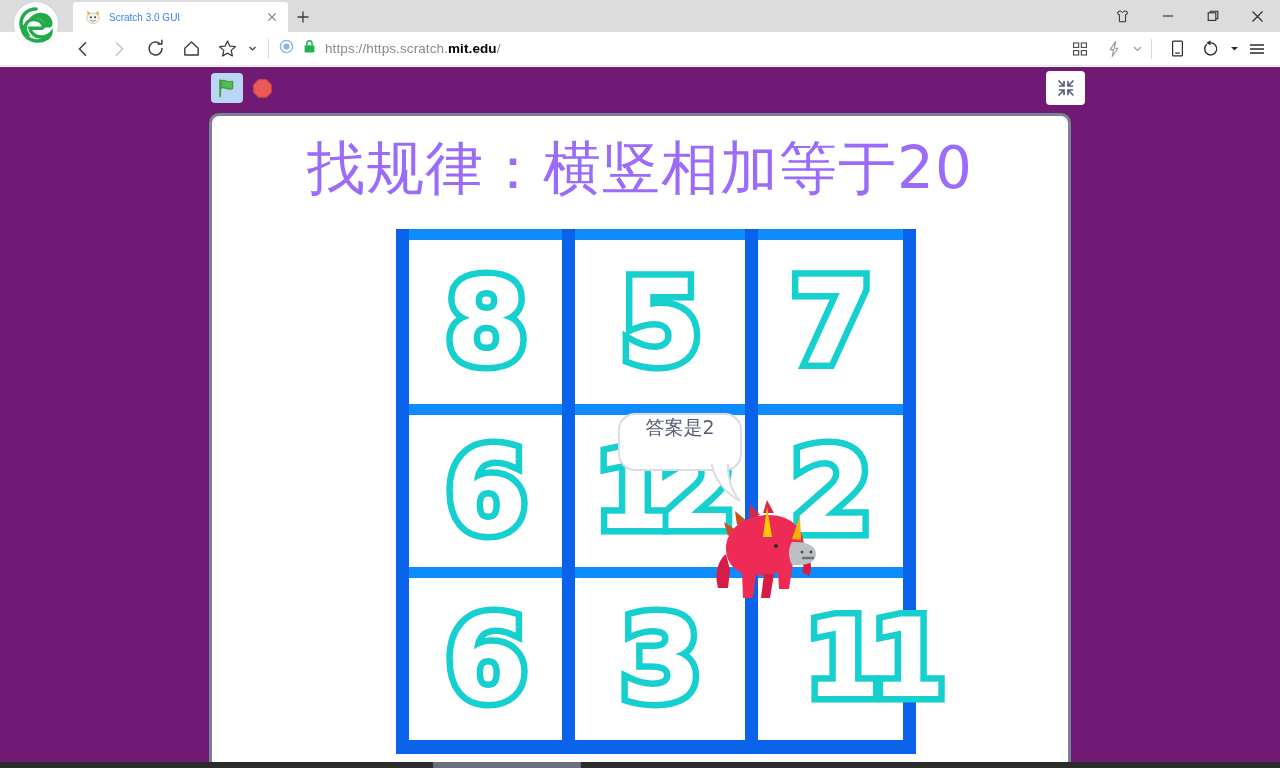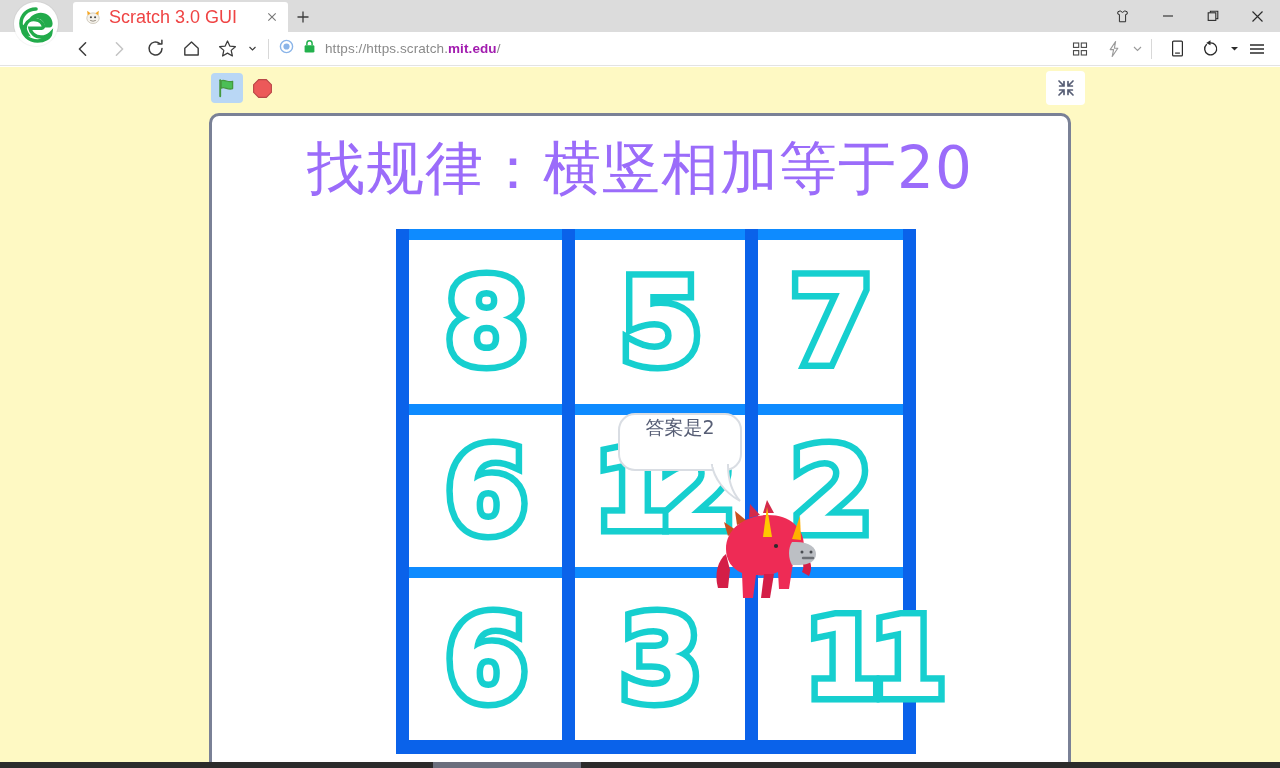--- a/index.html
+++ b/index.html
@@ -27,48 +27,48 @@
   }
   .tabstrip { display:flex; align-items:flex-end; margin-left: 73px; height: 32px; }
   .tab {
     width: 215px; height: 30px; background:#ffffff;
     border-top-left-radius: 3px; border-top-right-radius: 3px;
     display:flex; align-items:center; padding: 0 8px 0 12px; gap: 8px;
     position: relative;
   }
   .tab-favicon { width:16px; height:16px; flex:none; }
   .tab-title {
-    flex:1; font-size: 18px; color:#ef4444; white-space:nowrap;
+    flex:1; font-size: 10px; color:#3b82f6; white-space:nowrap;
     overflow:hidden; text-overflow:ellipsis;
   }
   .tab-close { width:16px; height:16px; flex:none; opacity:.75; }
   .newtab { width: 30px; height:30px; display:flex; align-items:center; justify-content:center; }
 
   .win-controls { position:absolute; right:0; top:0; height:32px; display:flex; }
   .win-btn { width:45px; height:32px; display:flex; align-items:center; justify-content:center; }
 
   
   .navbar {
     height: 34px; background:#ffffff; display:flex; align-items:center;
     padding-left: 66px; gap: 2px; position:relative;
     border-bottom: 1px solid #e3e3e3;
   }
   .navicon { width:34px; height:34px; display:flex; align-items:center; justify-content:center; }
   .navicon.disabled { opacity:.3; }
   .nav-caret { width:12px; height:34px; display:flex; align-items:center; justify-content:center; }
   .nav-sep { width:1px; height:20px; background:#d8d8d8; margin:0 8px; }
   .addrwrap { flex:1; display:flex; align-items:center; gap:9px; height:34px; }
   .url { font-size:13.5px; color:#8a8a8a; white-space:nowrap; letter-spacing:.1px; }
-  .url b { color:#a21caf; font-weight:700;text-align:center; }
+  .url b { color:#000000; font-weight:700;text-align:center; }
   .nav-right { display:flex; align-items:center; gap:0px; padding-right:6px; }
 
   
   .scratch-wrap {
     position:absolute; left:0; top:67px; width:1280px; height:697px;
-    background:#fef9c3;
+    background:#701a75;
   }
   .stage-menu { height: 42px; position:relative; }
   .green-flag-btn {
     position:absolute; left:211px; top:6px; width:32px; height:30px;
     border-radius:4px; background:#b9d7f5; display:flex; align-items:center; justify-content:center;
   }
   .stop-btn { position:absolute; left:247px; top:6px; width:30px; height:30px;
     display:flex; align-items:center; justify-content:center; }
   .unfullscreen-btn {
     position:absolute; right:195px; top:4px; width:39px; height:34px;

